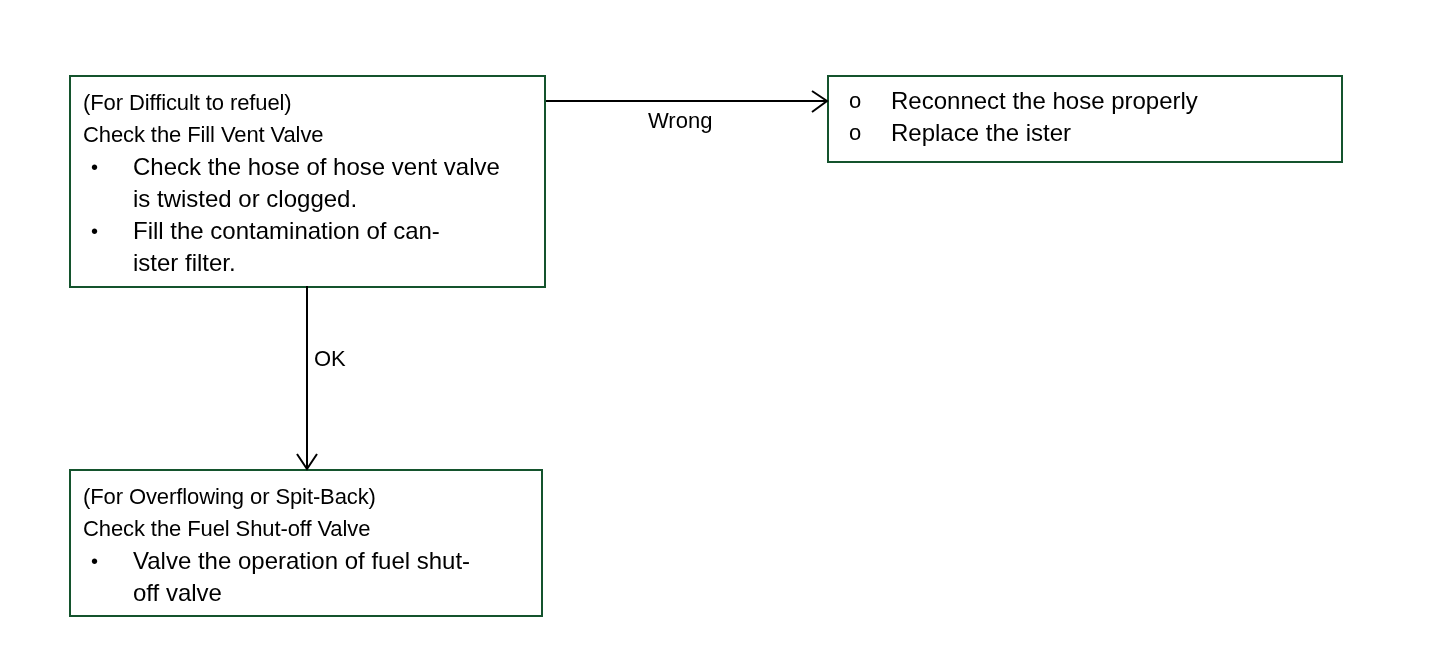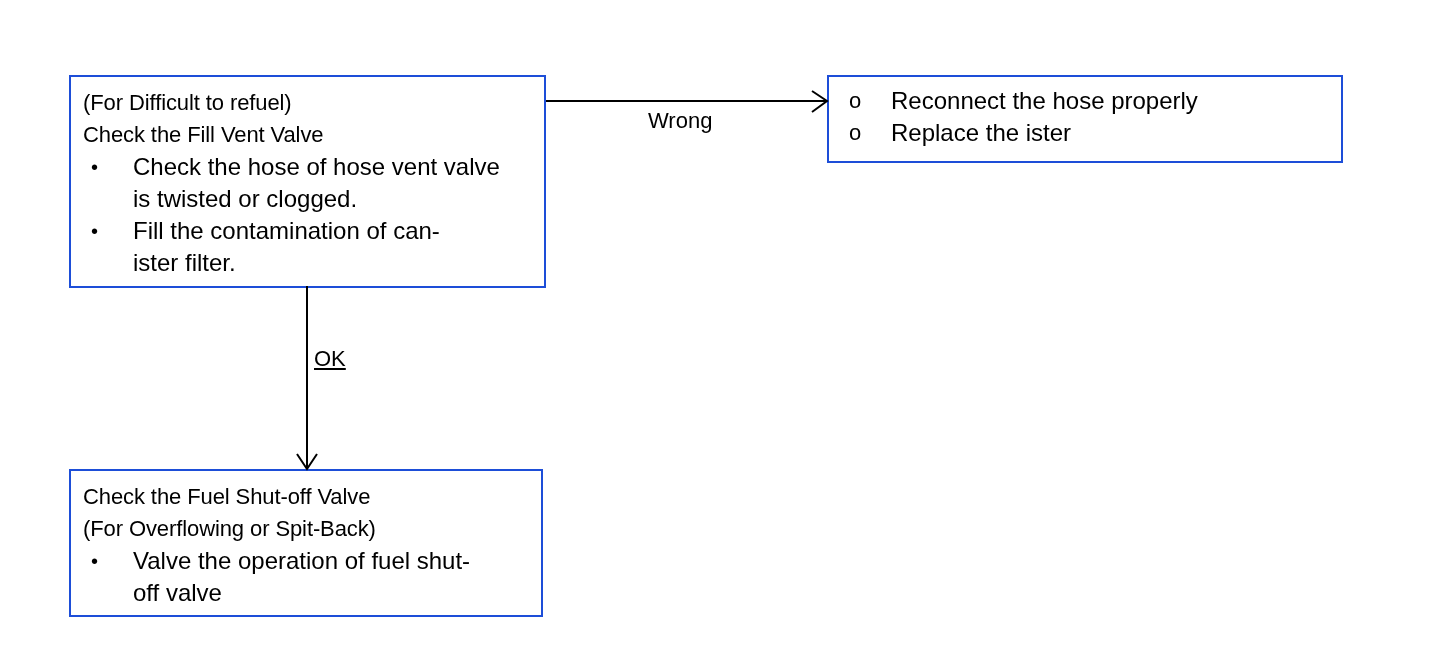--- a/index.html
+++ b/index.html
@@ -16,21 +16,21 @@
     width: 1456px;
     height: 652px;
     background: #ffffff;
     overflow: hidden;
   }
 
   
   .node-box {
     position: absolute;
     box-sizing: border-box;
-    border: 2px solid #1d4ed8;
+    border: 2px solid #14532d;
     background: #ffffff;
   }
   .node-inner {
     padding: 10px 0 0 12px;
   }
   .node-line {
     font-size: 22px;
     line-height: 32px;
     white-space: pre;
     letter-spacing: -0.1px;
@@ -104,22 +104,22 @@
       </div>
       <div class="bullet-row">
         <span class="bullet-marker">o</span>
         <span class="bullet-text">Replace the ister</span>
       </div>
     </div>
   </div>
 
   <div class="node-box" style="left:69px; top:469px; width:474px; height:148px;">
     <div class="node-inner">
+      <div class="node-line">(For Overflowing or Spit-Back)</div>
       <div class="node-line">Check the Fuel Shut-off Valve</div>
-      <div class="node-line">(For Overflowing or Spit-Back)</div>
 
       <div class="bullet-row">
         <span class="bullet-marker disc">•</span>
         <span class="bullet-text">Valve the operation of fuel shut-
 off valve</span>
       </div>
     </div>
   </div>
 
   <svg class="connector" style="left:540px; top:85px; width:300px; height:40px;" width="300" height="40" viewBox="0 0 300 40">
@@ -127,15 +127,15 @@
     <polyline points="272,6 287,16 272,27" fill="none" stroke="#000000" stroke-width="2"></polyline>
   </svg>
 
   <div class="edge-label" style="left:648px; top:108px;">Wrong</div>
 
   <svg class="connector" style="left:292px; top:284px; width:40px; height:192px;" width="40" height="192" viewBox="0 0 40 192">
     <line x1="15" y1="2" x2="15" y2="184" stroke="#000000" stroke-width="2"></line>
     <polyline points="5,170 15,185 25,170" fill="none" stroke="#000000" stroke-width="2"></polyline>
   </svg>
 
-  <div class="edge-label" style="left:314px; top:346px;text-decoration:underline;">OK</div>
+  <div class="edge-label" style="left:314px; top:346px;">OK</div>
 
 </div>
 
 </body></html>

